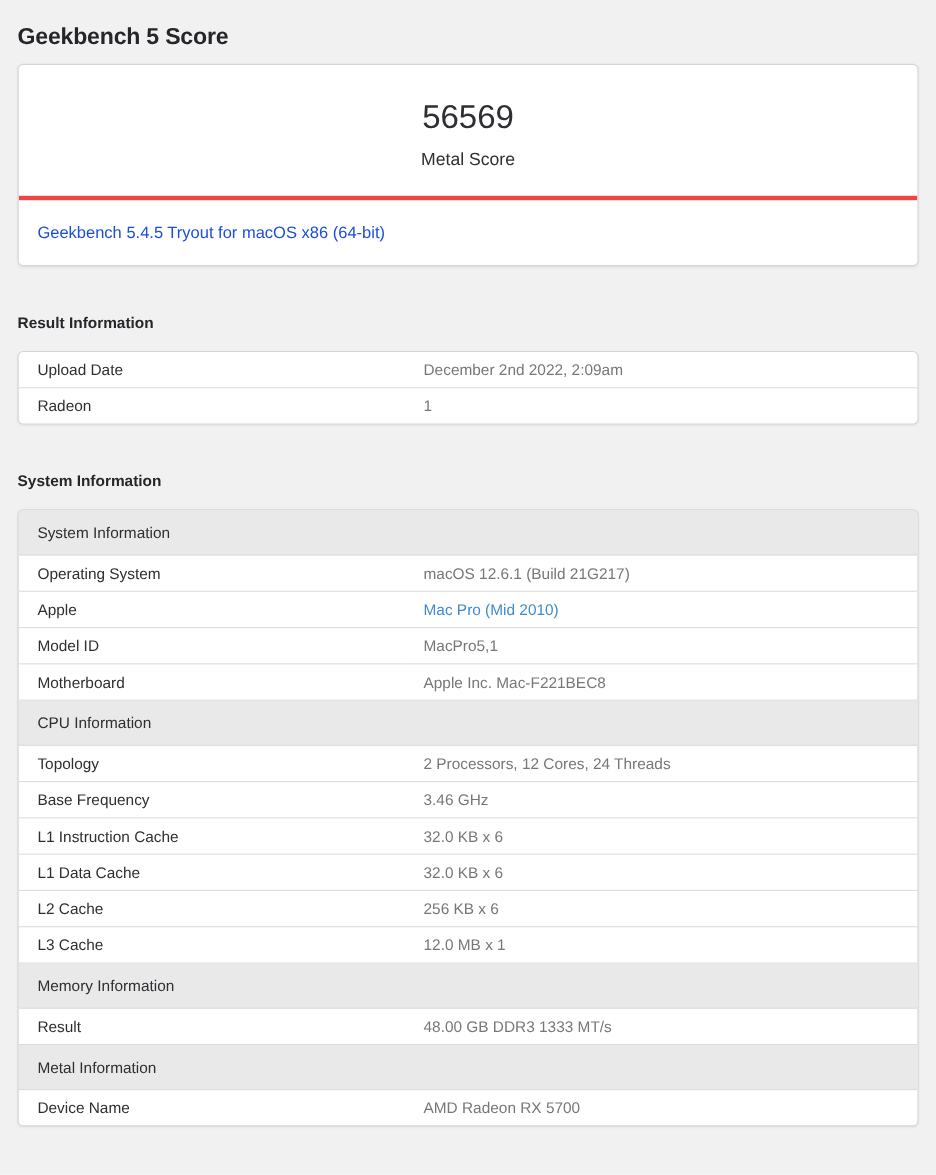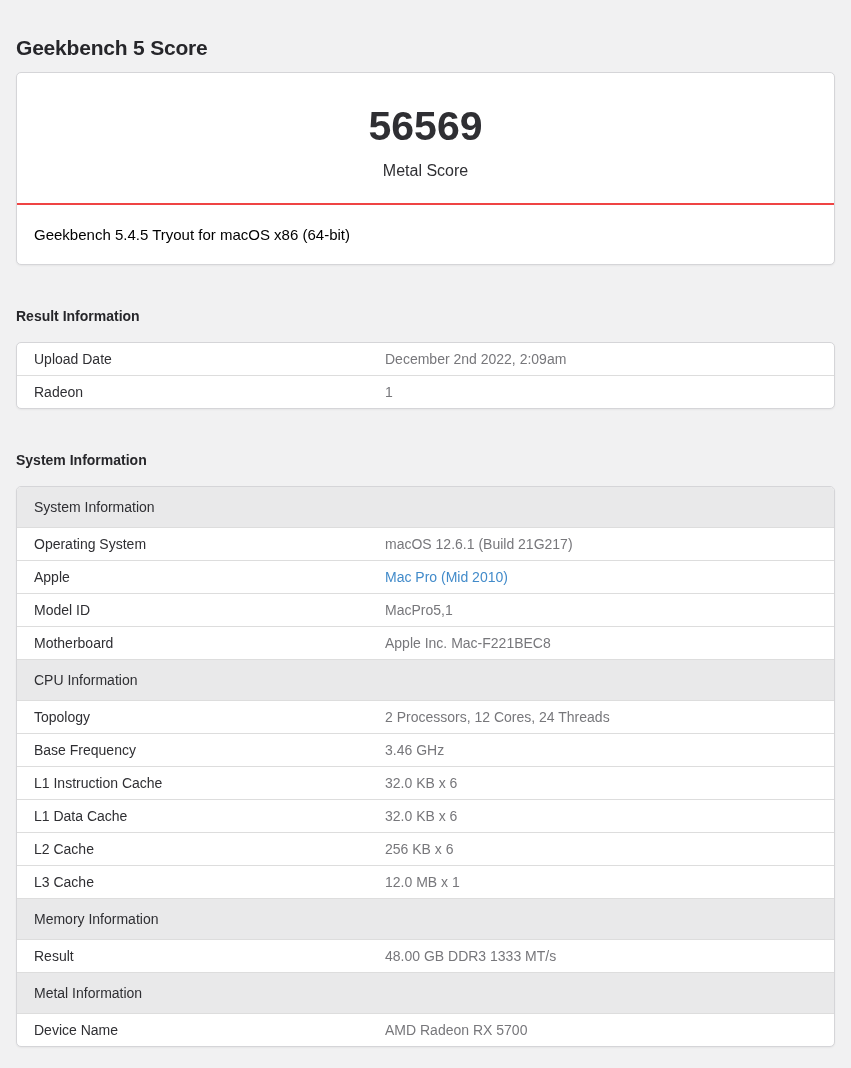--- a/index.html
+++ b/index.html
@@ -7,47 +7,46 @@
   body {
     height: 1068px;
     background: #f1f1f2;
     font-family: "Liberation Sans", "DejaVu Sans", sans-serif;
     color: #2f2f33;
     overflow: hidden;
   }
   .container { padding: 0 16px; }
 
   .page-title {
-    padding-top: 0;
+    padding-top: 22px;
     margin-bottom: 12px;
     font-size: 21px;
     font-weight: 700;
     color: #26262a;
     letter-spacing: -0.2px;
-    margin-top: 36px;
   }
 
   .card {
     background: #ffffff;
     border: 1px solid #d5d5d8;
     border-radius: 5px;
     box-shadow: 0 1px 2px rgba(0,0,0,0.05);
     overflow: hidden;
   }
 
   
   .score-block { text-align: center; padding: 33px 0 23px; }
-  .score-number { font-size: 41px; line-height: 1; font-weight: 700; color: #2f2f33; }
+  .score-number { font-size: 30px; line-height: 1; font-weight: 400; color: #2f2f33; }
   .score-sublabel { margin-top: 15px; font-size: 16px; font-weight: 500; color: #2f2f33; text-align: center; }
   .score-desc {
-    border-top: 2px solid #ef4444;
+    border-top: 4px solid #ef4444;
     padding: 21px 17px;
     font-size: 15px;
     line-height: 17px;
-    color: #000000;
+    color: #1d4ed8;
   }
 
   .section-heading {
     margin: 40px 0 14px;
     font-size: 14px;
     line-height: 23px;
     font-weight: 700;
     color: #26262a;
   }
 

